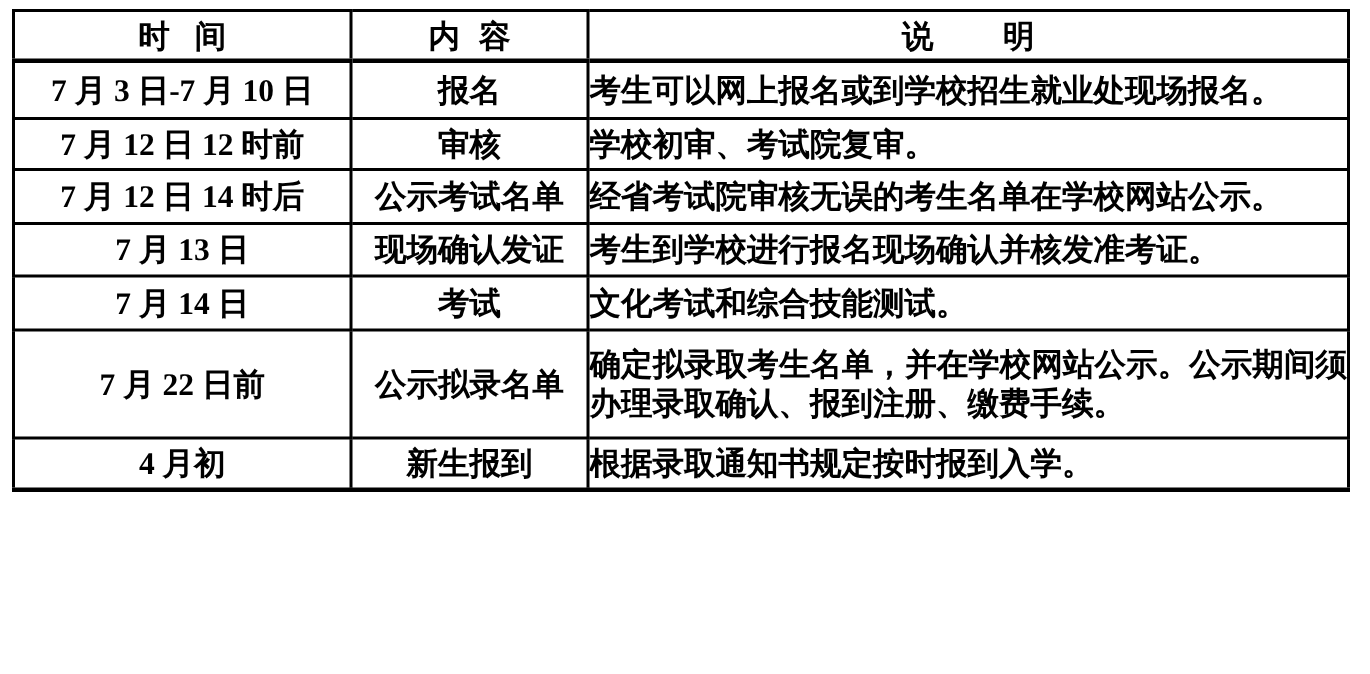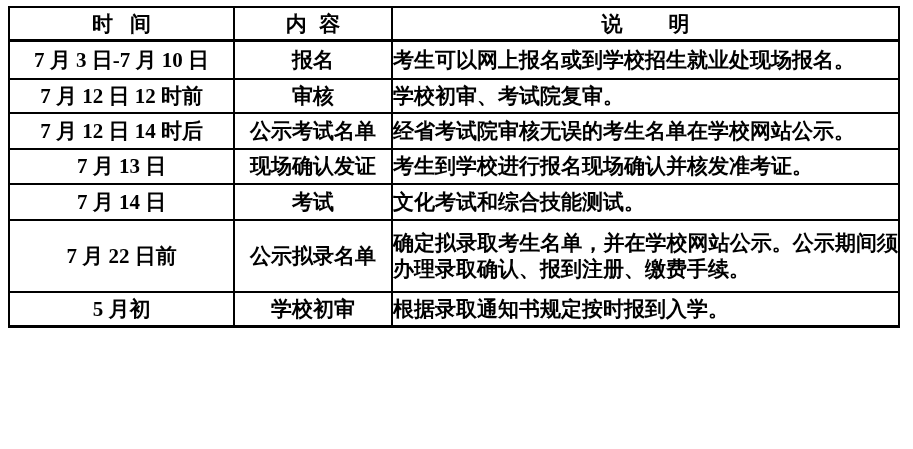--- a/index.html
+++ b/index.html
@@ -98,19 +98,19 @@
         <td class="c-time">7 月 14 日</td>
         <td class="c-cont">考试</td>
         <td class="c-desc">文化考试和综合技能测试。</td>
       </tr>
       <tr class="h72">
         <td class="c-time">7 月 22 日前</td>
         <td class="c-cont">公示拟录名单</td>
         <td class="c-desc">确定拟录取考生名单，并在学校网站公示。公示期间须办理录取确认、报到注册、缴费手续。</td>
       </tr>
       <tr class="h35">
-        <td class="c-time">5 月初</td>
-        <td class="c-cont">学校初审</td>
+        <td class="c-time">4 月初</td>
+        <td class="c-cont">新生报到</td>
         <td class="c-desc">根据录取通知书规定按时报到入学。</td>
       </tr>
     </tbody>
   </table>
 </div>
 
 </body></html>

